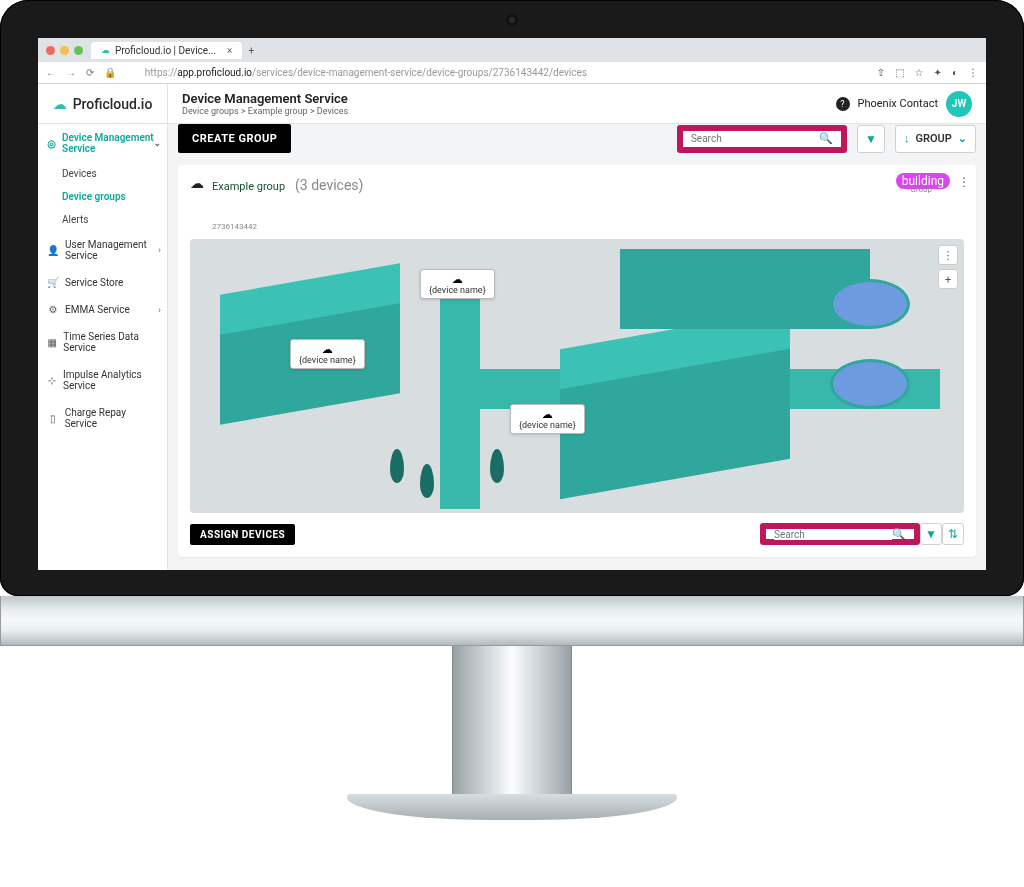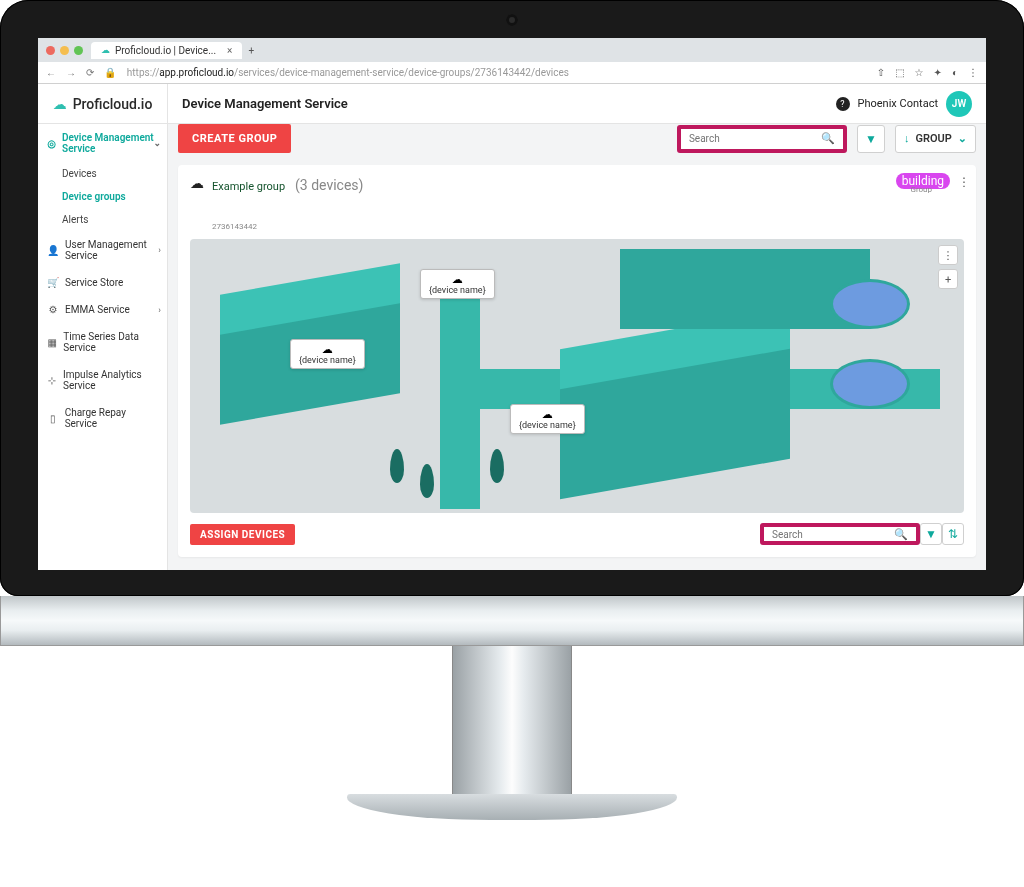--- a/index.html
+++ b/index.html
@@ -14,21 +14,21 @@
 
 .tabrow { height:24px; background:#dfe3e6; display:flex; align-items:center; padding:0 8px; font-size:10px; color:#333; }
 .tlights { display:flex; gap:5px; margin-right:8px;}
 .tlights span{ width:9px; height:9px; border-radius:50%; display:block;}
 .t-red{background:#ed6a5f;} .t-yel{background:#f5be4f;} .t-grn{background:#61c454;}
 .tab { background:#fff; padding:3px 10px; border-radius:4px 4px 0 0; display:flex; align-items:center; gap:5px; font-size:10px;}
 .tab .cloud { color:#2fbfb0; font-size:9px;}
 .tab .x { color:#666; margin-left:6px;}
 .addrrow { height:22px; background:#fff; border-bottom:1px solid #d0d0d0; display:flex; align-items:center; padding:0 8px; gap:10px; font-size:10px; color:#555;}
 .addrrow .icn { color:#777; line-height:1; }
-.url { flex:1; color:#999; }
+.url { flex:1; color:#999;margin-left:18px; }
 .urlhost { color:#222; }
 .righticons { display:flex; gap:10px; color:#555;}
 
 .app { display:flex; height:calc(100% - 46px); background:#f3f4f5;}
 .lefttop { position:absolute; top:46px; left:0; width:130px; height:40px; background:#fff; display:flex; align-items:center; justify-content:center; font-size:14px; font-weight:500; color:#2a2a2a; border-right:1px solid #e4e4e4; border-bottom:1px solid #e4e4e4;}
 .lefttop .cloud{ color:#2fbfb0; margin-right:6px; font-size:14px;}
 .apphead { position:absolute; top:46px; left:130px; right:0; height:40px; background:#fff; border-bottom:1px solid #e4e4e4; display:flex; align-items:center; padding:0 14px;}
 .apphead .titlearea { flex:1; }
 .apphead h1 { font-size:13px; font-weight:600; color:#222; }
 .apphead .crumb { font-size:9px; color:#666; }
@@ -38,24 +38,24 @@
 .sidebar { width:130px; background:#fff; border-right:1px solid #e4e4e4; padding-top:40px; font-size:10px; color:#333; overflow:hidden;}
 .nav-item { padding:8px 9px 8px 9px; display:flex; align-items:center; gap:6px; cursor:pointer; position:relative;}
 .nav-item .ic { width:12px; text-align:center; color:#555; font-size:10px;}
 .nav-item.active { color:#0ea99c; font-weight:600;}
 .nav-item.active .ic{color:#0ea99c;}
 .nav-item .chev { position:absolute; right:6px; color:#666; font-size:9px;}
 .nav-sub { padding:6px 9px 6px 24px; font-size:10px; color:#444; cursor:pointer;}
 .nav-sub.active { color:#0ea99c; font-weight:600; background:#fff;}
 .content { flex:1; padding:40px 10px 10px 10px; position:relative; overflow:auto;}
 .toolbar { display:flex; align-items:center; gap:10px; margin-bottom:12px;}
-.btn { background:#ef4444; color:#fff; border:none; padding:8px 14px; font-size:11px; font-weight:700; letter-spacing:.5px; border-radius:2px; cursor:pointer;}
+.btn { background:#000000; color:#fff; border:none; padding:8px 14px; font-size:11px; font-weight:700; letter-spacing:.5px; border-radius:2px; cursor:pointer;}
 .btn.sm { padding:5px 10px; font-size:10px;}
 .spacer{flex:1;}
-.searchbox{ background:#fff; border:4px solid #be185d; border-radius:3px; display:flex; align-items:center; padding:0 8px; height:28px; width:170px; font-size:11px;}
+.searchbox{ background:#fff; border:6px solid #be185d; border-radius:3px; display:flex; align-items:center; padding:0 8px; height:28px; width:170px; font-size:11px;}
 .searchbox input{ border:none; outline:none; width:100%; font-size:10px;}
 .iconbtn{ width:28px; height:28px; background:#fff; border:1px solid #d0d0d0; border-radius:3px; display:flex; align-items:center; justify-content:center; color:#0ea99c; cursor:pointer; font-size:12px;}
 .statusbtn{ height:28px; background:#fff; border:1px solid #d0d0d0; border-radius:3px; display:flex; align-items:center; padding:0 8px; gap:6px; color:#333; font-size:11px; font-weight:600; cursor:pointer;}
 .statusbtn .arr{color:#0ea99c;}
 .card{ background:#fff; border-radius:4px; box-shadow:0 1px 2px rgba(0,0,0,.05); padding:10px 12px 12px; position:relative;}
 .cardhead{ display:flex; align-items:flex-start; gap:8px;}
 .cloudic{ font-size:14px; color:#222;}
 .grptitle{ font-size:11px; font-weight:400; color:#14532d;}
 .grpcount{ font-size:14px; color:#888; margin-left:6px;}
 .grpid{ font-size:8px; color:#888;margin-top:28px; }
@@ -120,20 +120,21 @@
         </div>
       </div>
 
       <div class="lefttop">
         <span class="cloud">☁</span>
         <span>Proficloud.io</span>
       </div>
       <div class="apphead">
         <div class="titlearea">
           <h1>Device Management Service</h1>
+          <div class="crumb">Device groups &gt; Example group &gt; Devices</div>
         </div>
         <div class="usr">
           <span class="help">?</span>
           <span>Phoenix Contact</span>
           <span class="avatar">JW</span>
         </div>
       </div>
 
       <div class="app">
 

